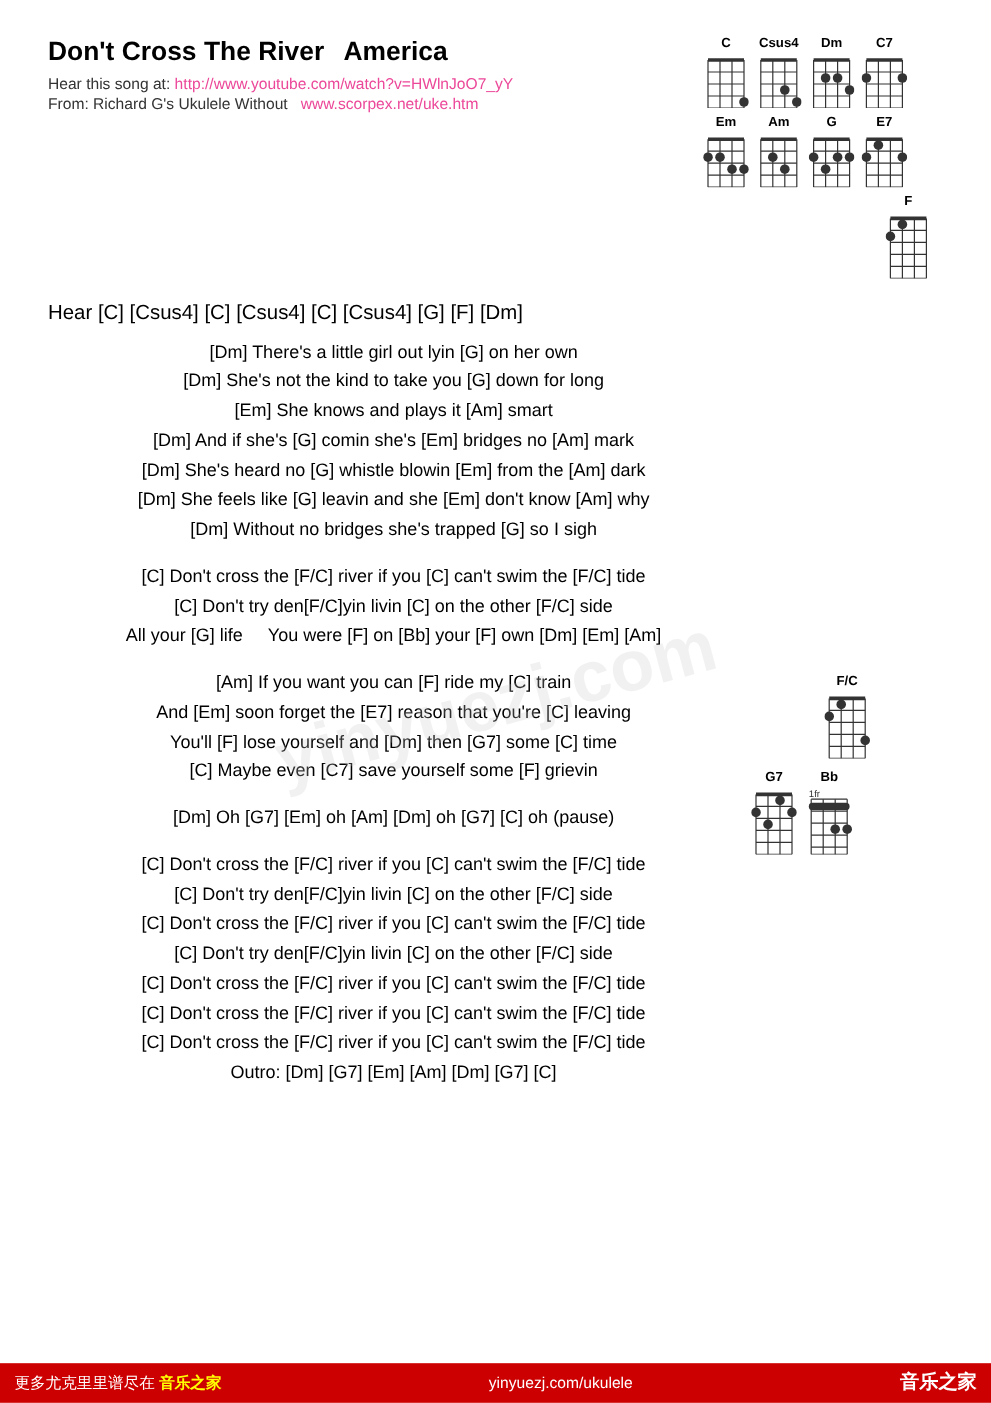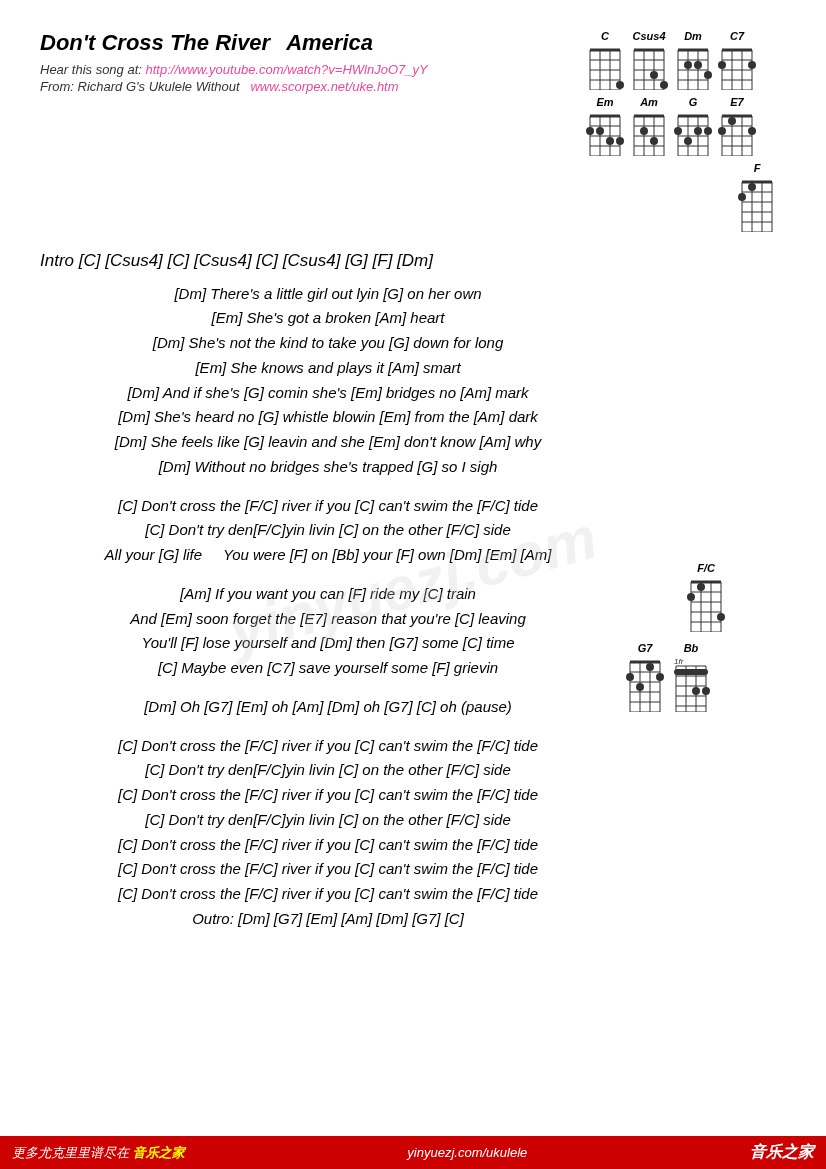--- a/index.html
+++ b/index.html
@@ -10,21 +10,20 @@
       justify-content: center;
       align-items: flex-start;
       min-height: 100vh;
     }
     .page {
       width: 826px;
       min-height: 1169px;
       background: white;
       position: relative;
       padding: 30px 40px 56px 40px;
-      font-style: italic;
     }
     .title-area {
       display: flex;
       align-items: baseline;
       gap: 16px;
       margin-bottom: 6px;
     }
     .song-title {
       font-size: 22px;
       font-weight: bold;
@@ -287,28 +286,27 @@
               <line x1="4" y1="56" x2="34" y2="56" stroke="#333" stroke-width="1"></line>
               <circle cx="14" cy="11" r="4" fill="#333"></circle>
               <circle cx="4" cy="21" r="4" fill="#333"></circle>
             </svg>
           </div>
         </div>
       </div>
     </div>
   </div>
 
-  <div class="intro-line">Intro [C] [Csus4] [C] [Csus4] [C] [Csus4] [G] [F] [Dm]</div>
+  <div class="intro-line">Hear [C] [Csus4] [C] [Csus4] [C] [Csus4] [G] [F] [Dm]</div>
 
   <div style="display:flex; gap:10px;">
     <div style="flex:1;text-align:center;">
 
       <div class="verse-block">
         <div class="lyric-line">[Dm] There's a little girl out lyin [G] on her own</div>
-        <div class="lyric-line">[Em] She's got a broken [Am] heart</div>
         <div class="lyric-line">[Dm] She's not the kind to take you [G] down for long</div>
         <div class="lyric-line">[Em] She knows and plays it [Am] smart</div>
         <div class="lyric-line">[Dm] And if she's [G] comin she's [Em] bridges no [Am] mark</div>
         <div class="lyric-line">[Dm] She's heard no [G] whistle blowin [Em] from the [Am] dark</div>
         <div class="lyric-line">[Dm] She feels like [G] leavin and she [Em] don't know [Am] why</div>
         <div class="lyric-line">[Dm] Without no bridges she's trapped [G] so I sigh</div>
       </div>
 
       <div class="verse-block">
         <div class="lyric-line">[C] Don't cross the [F/C] river if you [C] can't swim the [F/C] tide</div>

